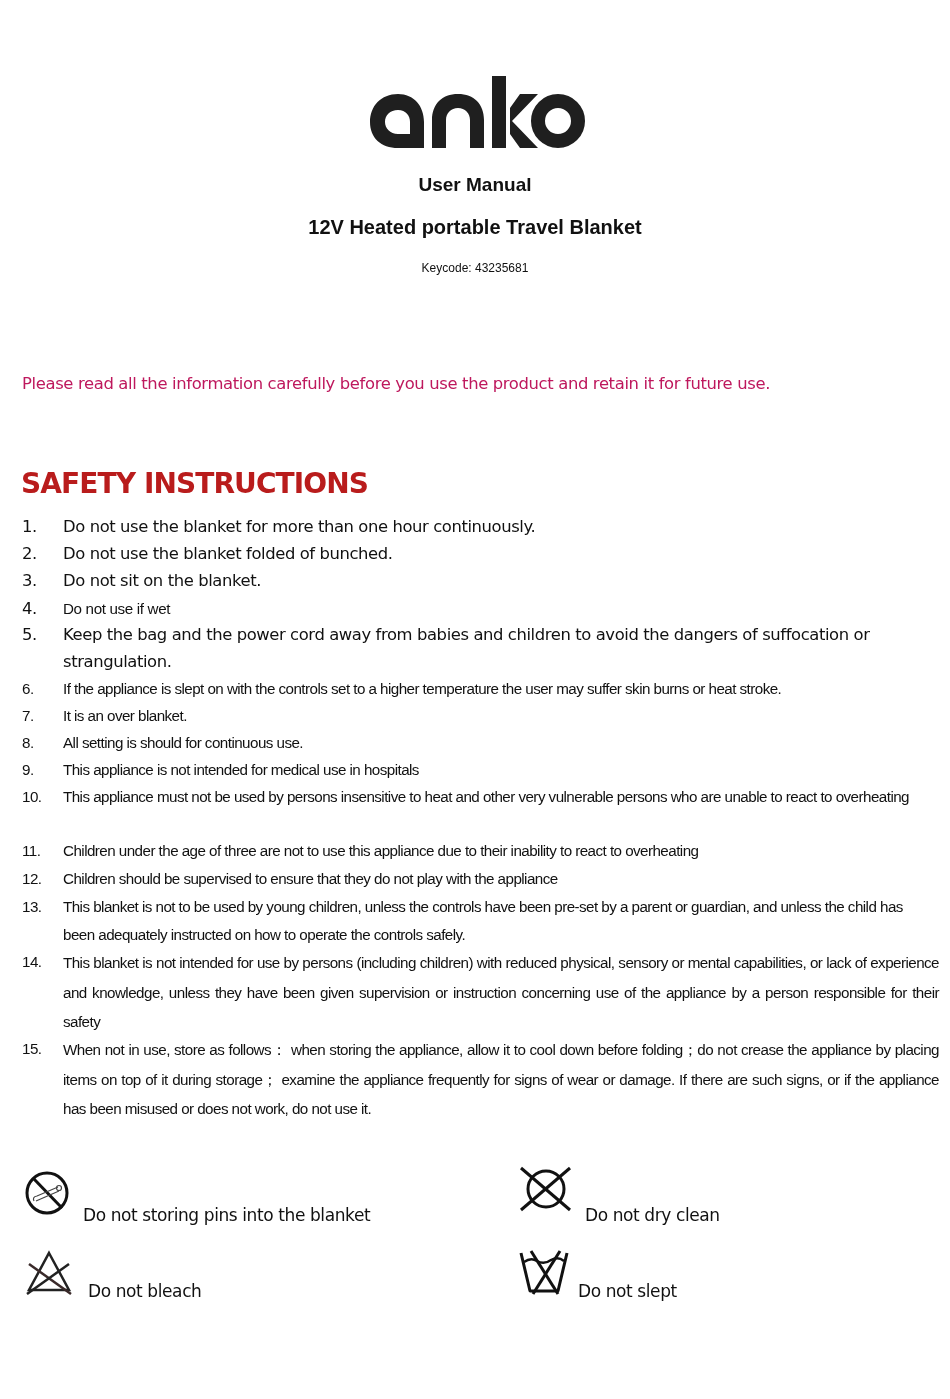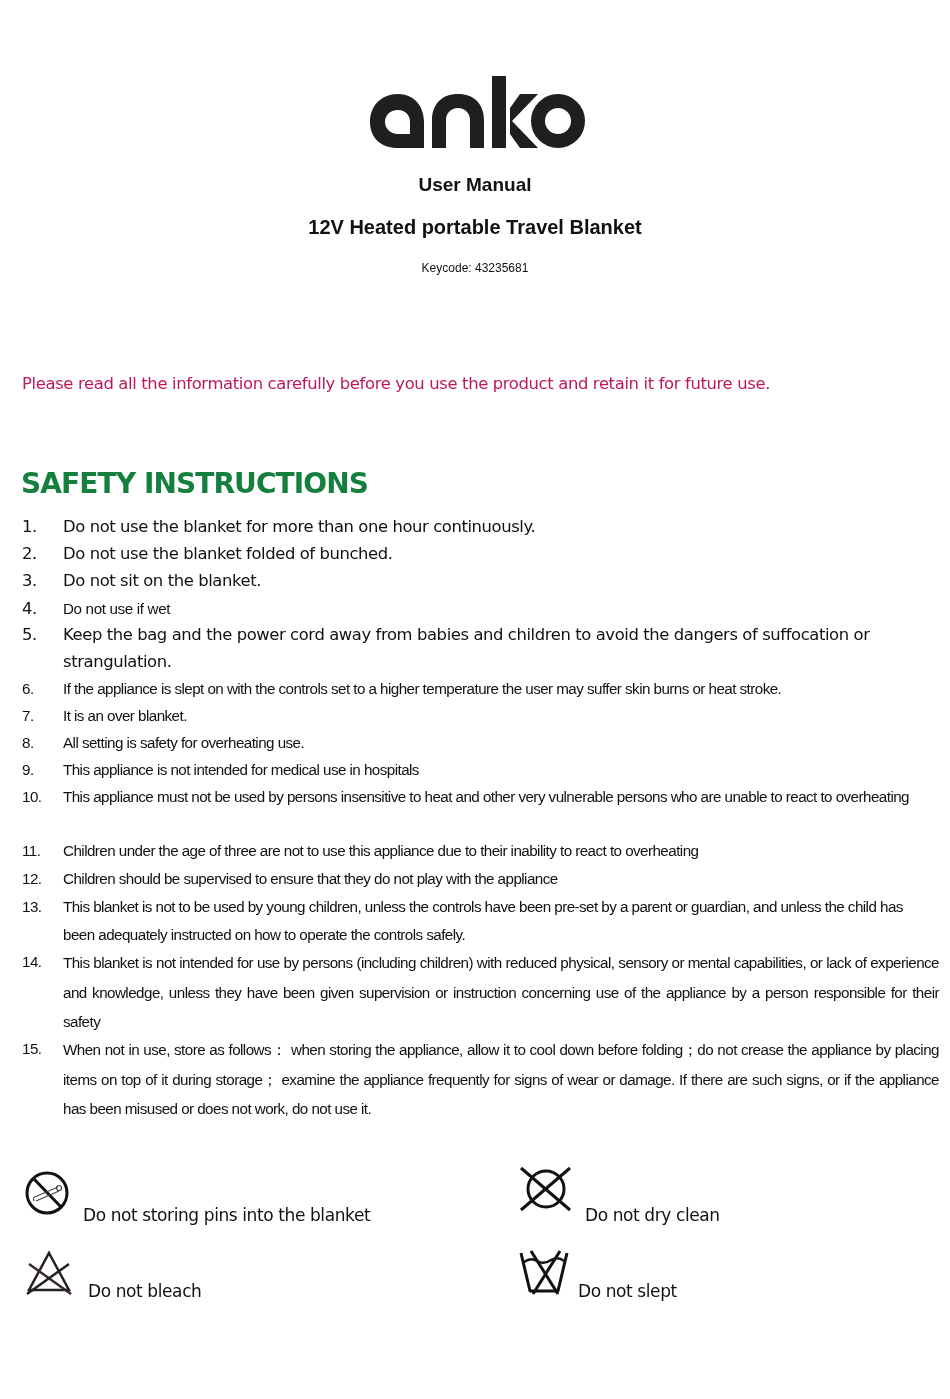--- a/index.html
+++ b/index.html
@@ -44,21 +44,21 @@
       white-space: nowrap;
     }
     .heading {
       position: absolute;
       left: 21px;
       top: 467px;
       font-family: "DejaVu Sans", sans-serif;
       font-weight: bold;
       font-size: 28px;
       letter-spacing: -0.9px;
-      color: #15803d;
+      color: #b91c1c;
       white-space: nowrap;
       text-align: center;
     }
 
     .item {
       position: absolute;
       left: 22px;
       color: #111;
     }
     .item .num {
@@ -152,21 +152,21 @@
 <div class="item arial tight" style="top:675px">
   <span class="num">6.</span>
   <span class="txt" style="width:900px;white-space:nowrap">If the appliance is slept on with the controls set to a higher temperature the user may suffer skin burns or heat stroke.</span>
 </div>
 <div class="item arial tight" style="top:702px">
   <span class="num">7.</span>
   <span class="txt">It is an over blanket.</span>
 </div>
 <div class="item arial tight" style="top:729px">
   <span class="num">8.</span>
-  <span class="txt">All setting is safety for overheating use.</span>
+  <span class="txt">All setting is should for continuous use.</span>
 </div>
 <div class="item arial tight" style="top:756px">
   <span class="num">9.</span>
   <span class="txt">This appliance is not intended for medical use in hospitals</span>
 </div>
 <div class="item arial tight" style="top:783px">
   <span class="num">10.</span>
   <span class="txt" style="width:870px">This appliance must not be used by persons insensitive to heat and other very vulnerable persons who are unable to react to overheating</span>
 </div>
 <div class="item arial tight" style="top:837px">

